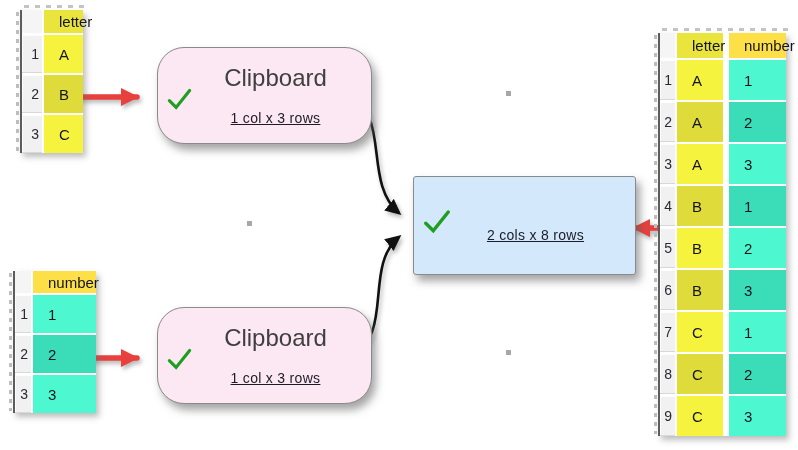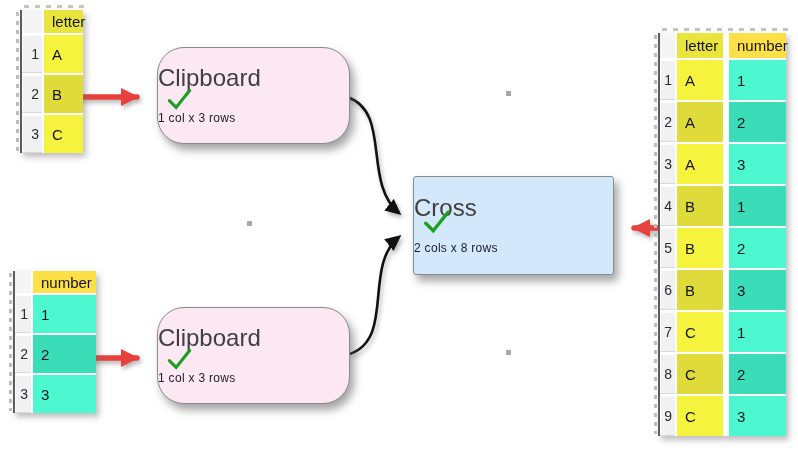--- a/index.html
+++ b/index.html
@@ -4,45 +4,45 @@
 <style>
   html,body{margin:0;padding:0;background:#fff;}
   .canvas{position:relative;width:798px;height:450px;background:#ffffff;overflow:hidden;
           font-family:"Liberation Sans",sans-serif;}
 
   
   .grid-dot{position:absolute;width:5px;height:5px;background:#a6a6ae;}
 
   
   .node{position:absolute;border:1.5px solid #8a8a8a;display:flex;flex-direction:column;
-        align-items:flex-start;justify-content:center;box-shadow:4px 6px 9px rgba(90,90,90,.55);}
+        align-items:center;justify-content:center;box-shadow:4px 6px 9px rgba(90,90,90,.55);padding-left:22px;}
   .node-clipboard{left:157px;top:47px;width:191px;height:95px;border-radius:27px;background:#fce8f2;}
   .node-clipboard2{left:157px;top:307px;width:191px;height:95px;border-radius:27px;background:#fce8f2;}
   .node-cross{left:413px;top:176px;width:199px;height:97px;border-radius:3px;background:#d3e8fa;}
   .node-title{font-size:24px;color:#3f3f3f;line-height:26px;}
-  .node-sub{font-size:12px;color:#1c1c28;line-height:15px;margin-top:20px;letter-spacing:.3px;}
+  .node-sub{font-size:14px;color:#1c1c28;line-height:15px;margin-top:20px;letter-spacing:.3px;text-decoration:underline;}
   .check{position:absolute;left:8px;top:38px;width:27px;height:27px;}
   .node-cross .check{left:8px;top:30px;width:30px;height:30px;}
 
   
   svg.wires{position:absolute;left:0;top:0;width:798px;height:450px;pointer-events:none;
             filter:drop-shadow(2px 3px 2px rgba(0,0,0,.28));}
 
   
   .mini-table{position:absolute;display:grid;row-gap:2px;column-gap:2px;background:#fff;
               border-left:2px solid #5c5c5c;box-shadow:3px 4px 6px rgba(110,110,110,.45);}
   .mini-table::before{content:"";position:absolute;left:-6px;top:2px;bottom:2px;width:3px;
               background:repeating-linear-gradient(to bottom,#bdbdbd 0 4px,transparent 4px 9px);}
   .ragged-top::after{content:"";position:absolute;left:2px;right:-4px;top:-5px;height:3px;
               background:repeating-linear-gradient(to right,#c4c4c4 0 5px,transparent 5px 11px);}
   .t-letter{left:20px;top:10px;grid-template-columns:20px 39px;grid-template-rows:23px 38px 38px 38px;}
   .t-number{left:13px;top:271px;grid-template-columns:16px 63px;grid-template-rows:22px 38px 38px 38px;}
   .t-result{left:658px;top:33px;grid-template-columns:15px 46px 61px;
             grid-template-rows:25px repeat(9,40px);}
-  .cell{display:flex;align-items:center;font-size:15px;color:#14141e;padding-left:8px;}
+  .cell{display:flex;align-items:center;font-size:15px;color:#14141e;padding-left:15px;}
   .rn{background:#f1f1f1;justify-content:flex-end;padding-right:3px;padding-left:0;
       font-size:14px;color:#2a2a33;box-shadow:inset 0 -1px 0 #d8d8d8,inset 1px 1px 0 #fdfdfd;}
   .corner{background:#f5f5f5;}
   .hy{background:#e9e53d;}
   .hn{background:#fde047;}
   .cy{background:#f6f33f;}
   .cy.alt{background:#dedb3a;}
   .cn{background:#4df8d0;}
   .cn.alt{background:#3bdcb8;}
   .t-result .cn{border-left:4px solid #ffffff;}
@@ -108,21 +108,20 @@
       <path d="M3 13 L9 19 L21 4" fill="none" stroke="#1f9e22" stroke-width="2.8" stroke-linecap="round"></path>
     </svg>
     <div class="node-title">Clipboard</div>
     <div class="node-sub">1 col x 3 rows</div>
   </div>
 
   <div class="node node-cross">
     <svg class="check" viewBox="0 0 24 24">
       <path d="M3 13 L9 19 L21 4" fill="none" stroke="#1f9e22" stroke-width="2.8" stroke-linecap="round"></path>
     </svg>
-    <div class="node-title">Cross</div>
     <div class="node-sub">2 cols x 8 rows</div>
   </div>
 
   <div class="mini-table t-result ragged-top">
     <div class="cell corner"></div>
     <div class="cell hy">letter</div>
     <div class="cell hn">number</div>
 
     <div class="cell rn">1</div>
     <div class="cell cy">A</div>

